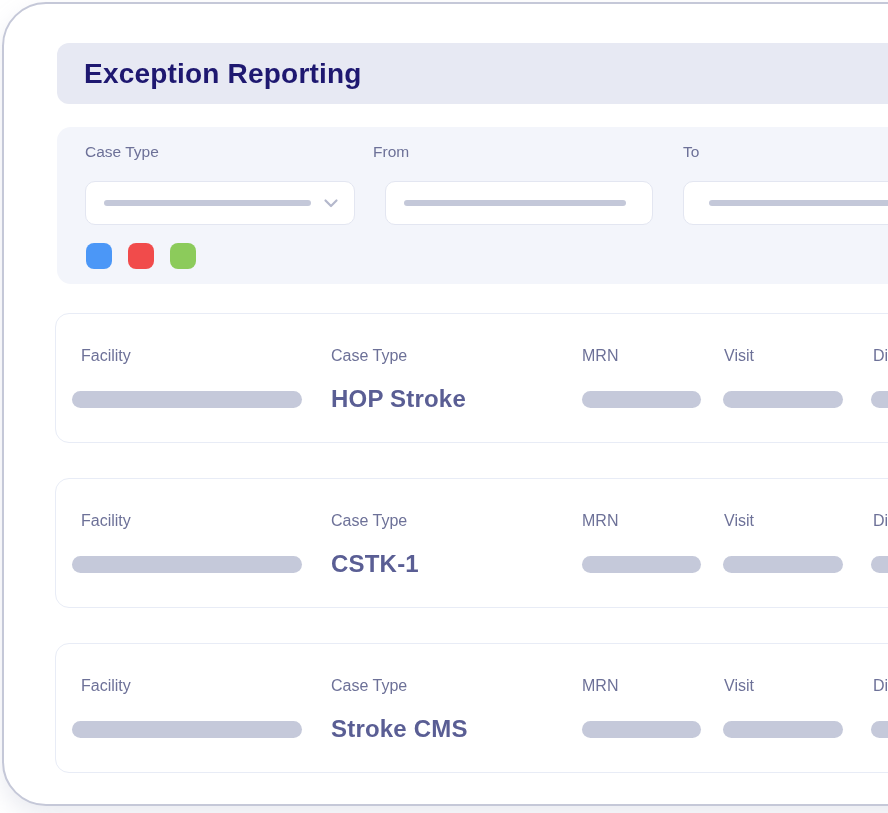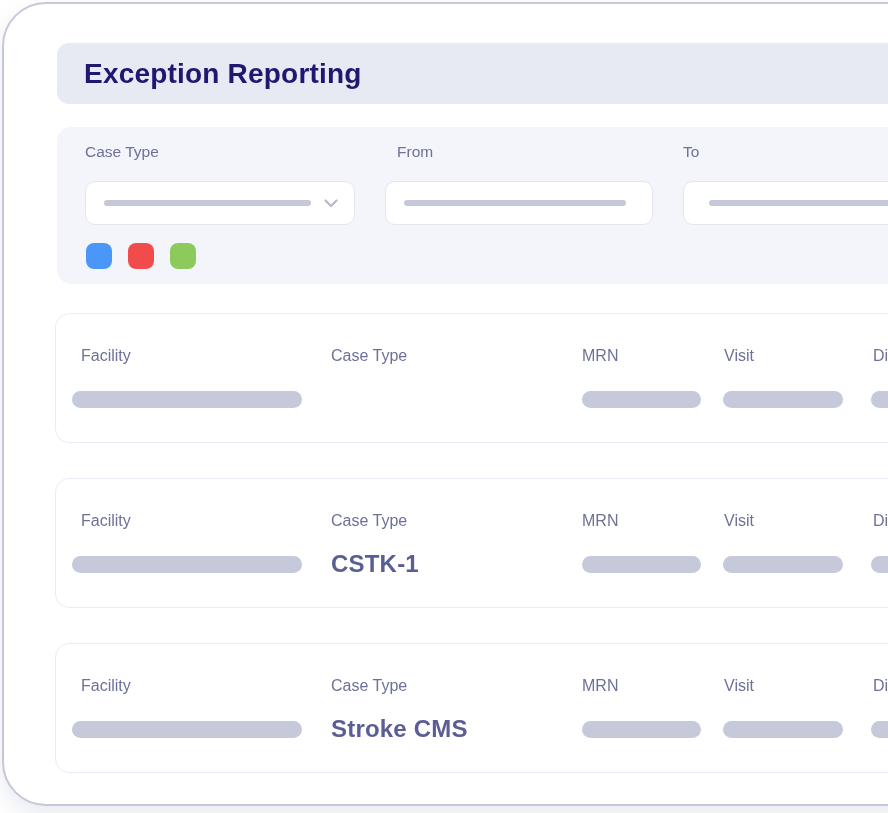--- a/index.html
+++ b/index.html
@@ -154,21 +154,21 @@
 <div class="filter-bar">
 
   <div class="f-label" style="left:28px">Case Type</div>
   <div class="f-box" style="left:28px;width:270px">
     <div class="skel-line" style="left:18px;width:207px"></div>
     <svg class="chevron" viewBox="0 0 22 22">
       <path d="M5.5 8.5 L11 14 L16.5 8.5" fill="none" stroke="#b4b8cc" stroke-width="2.2" stroke-linecap="round" stroke-linejoin="round"></path>
     </svg>
   </div>
 
-  <div class="f-label" style="left:340px">From</div>
+  <div class="f-label" style="left:316px">From</div>
   <div class="f-box" style="left:328px;width:268px">
     <div class="skel-line" style="left:18px;width:222px"></div>
   </div>
 
   <div class="f-label" style="left:626px">To</div>
   <div class="f-box" style="left:626px;width:290px">
     <div class="skel-line" style="left:25px;width:230px"></div>
   </div>
 
   <div class="legend">
@@ -178,20 +178,21 @@
   </div>
 </div>
 
 <div class="card c1">
   <div class="col-label lbl-facility">Facility</div>
   <div class="col-label lbl-casetype">Case Type</div>
   <div class="col-label lbl-mrn">MRN</div>
   <div class="col-label lbl-visit">Visit</div>
   <div class="col-label lbl-discharge">Di</div>
   <div class="bar bar-facility"></div>
+  <div class="case-value">HOP Stroke</div>
   <div class="bar bar-mrn"></div>
   <div class="bar bar-visit"></div>
   <div class="bar bar-discharge"></div>
 </div>
 
 <div class="card c2">
   <div class="col-label lbl-facility">Facility</div>
   <div class="col-label lbl-casetype">Case Type</div>
   <div class="col-label lbl-mrn">MRN</div>
   <div class="col-label lbl-visit">Visit</div>

